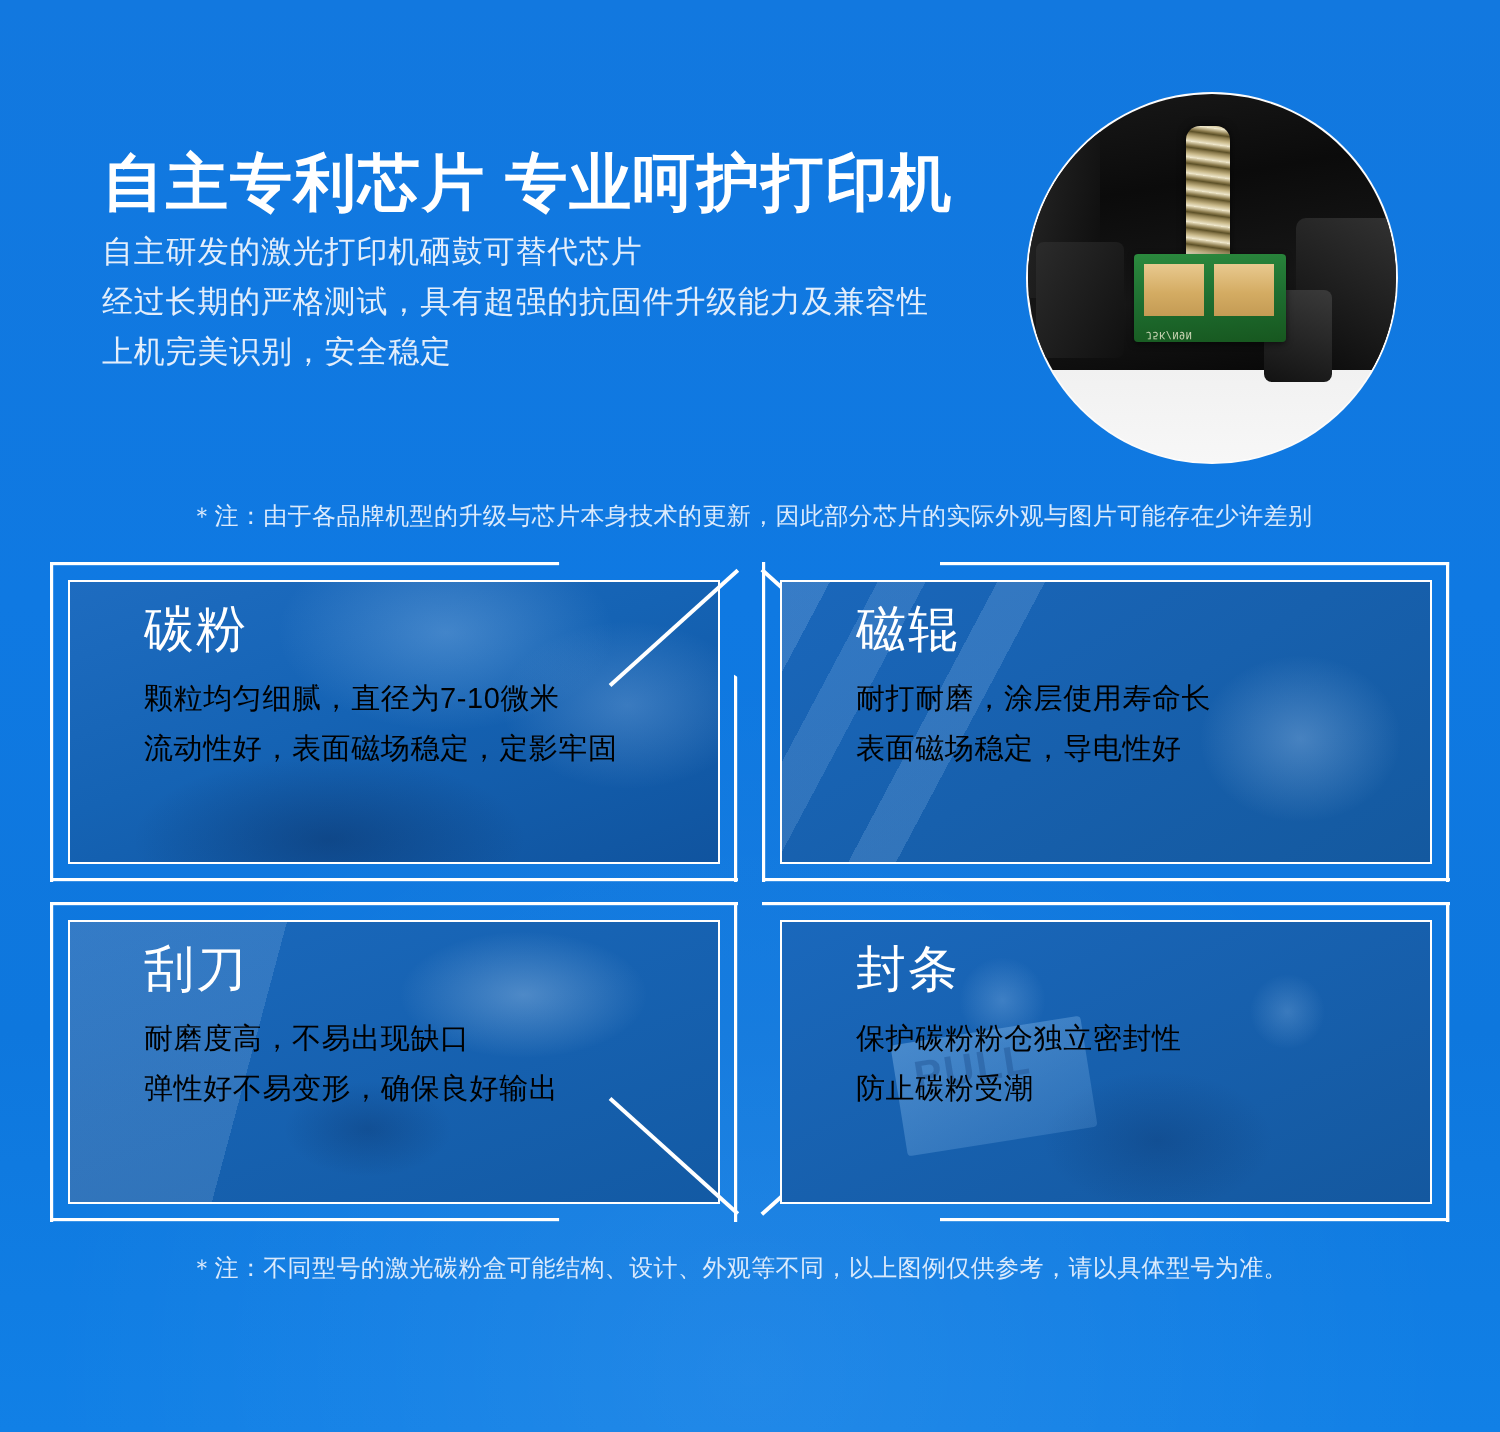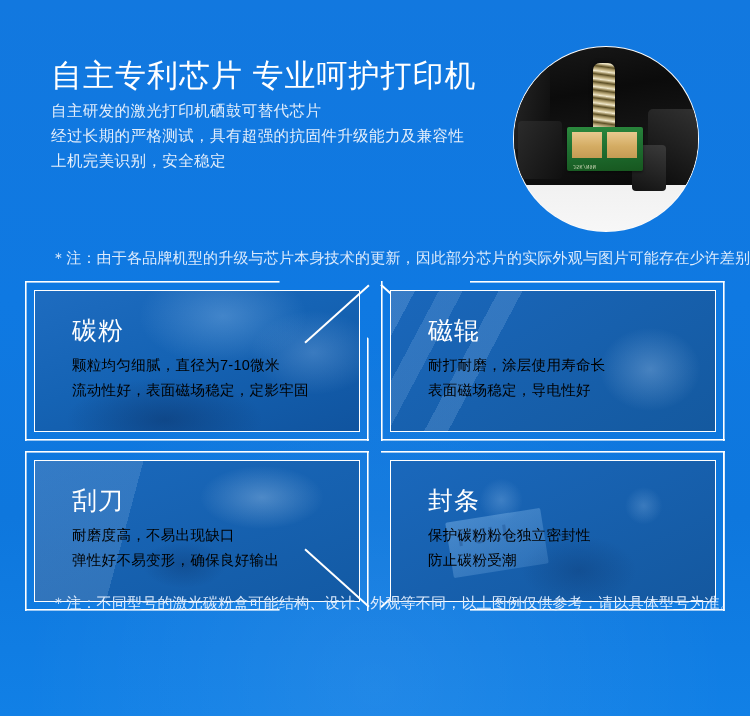--- a/index.html
+++ b/index.html
@@ -29,44 +29,46 @@
     position: absolute;
     left: 51px;
     top: 56px;
     width: 470px;
   }
   .hero-title {
     font-size: 31px;
     line-height: 40px;
     color: #ffffff;
     letter-spacing: 1px;
-    font-weight: 400;
+    font-weight: 700;
     white-space: nowrap;
+    margin-top: 16px;
   }
   .hero-lines {
     margin-top: 2px;
   }
   .hero-line {
     font-size: 15.5px;
     line-height: 25px;
     color: #e3eefb;
     letter-spacing: 0.4px;
     white-space: nowrap;
   }
 
   .note {
     position: absolute;
-    font-size: 15px;
+    font-size: 12px;
     line-height: 16px;
     color: #dbeafc;
     letter-spacing: 0.2px;
     white-space: nowrap;
+    margin-left: 44px;
   }
   .note-top { left: 51px; top: 250px; }
-  .note-bottom { left: 51px; top: 595px; }
+  .note-bottom { left: 51px; top: 626px; }
 
   
   .chip-circle {
     position: absolute;
     left: 513px;
     top: 46px;
     width: 184px;
     height: 184px;
     border-radius: 50%;
     border: 1.5px solid rgba(255,255,255,0.72);
@@ -303,21 +305,21 @@
     font-weight: bold;
     letter-spacing: 1px;
     color: rgba(40,95,160,0.62);
     transform: rotate(-9deg);
     font-family: "Liberation Sans", sans-serif;
   }
 
   .panel-content {
     position: absolute;
     left: 37px;
-    top: 23px;
+    top: 8px;
     right: 12px;
   }
   .card-title {
     font-size: 25px;
     line-height: 32px;
     color: #ffffff;
     letter-spacing: 1px;
     margin-bottom: 7px;
     white-space: nowrap;
   }

